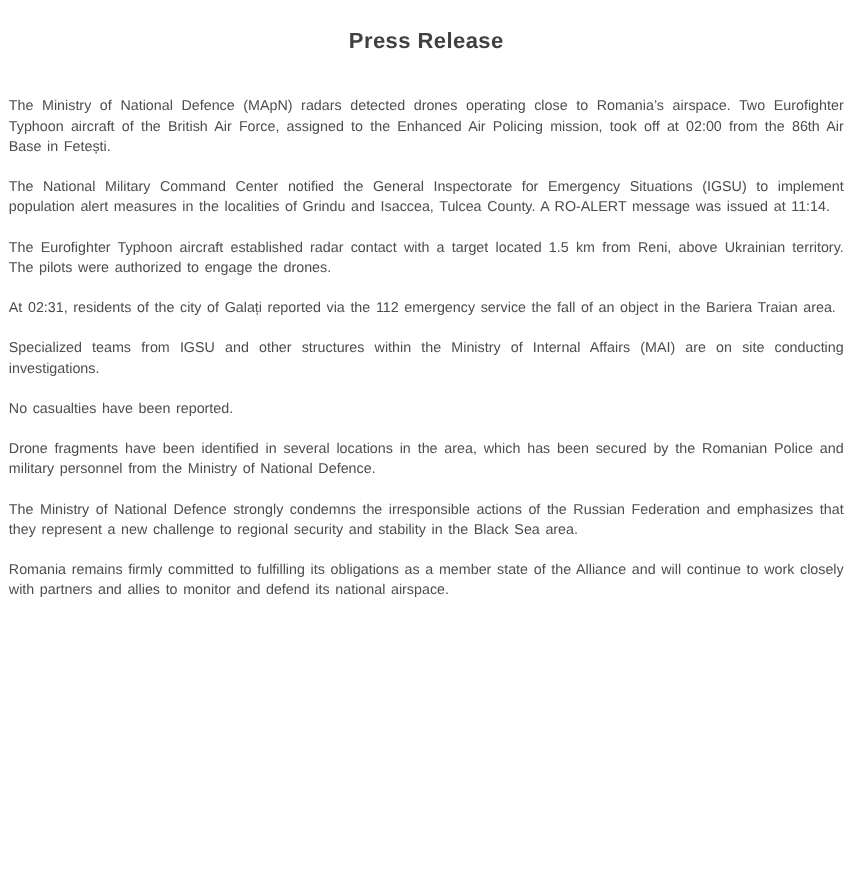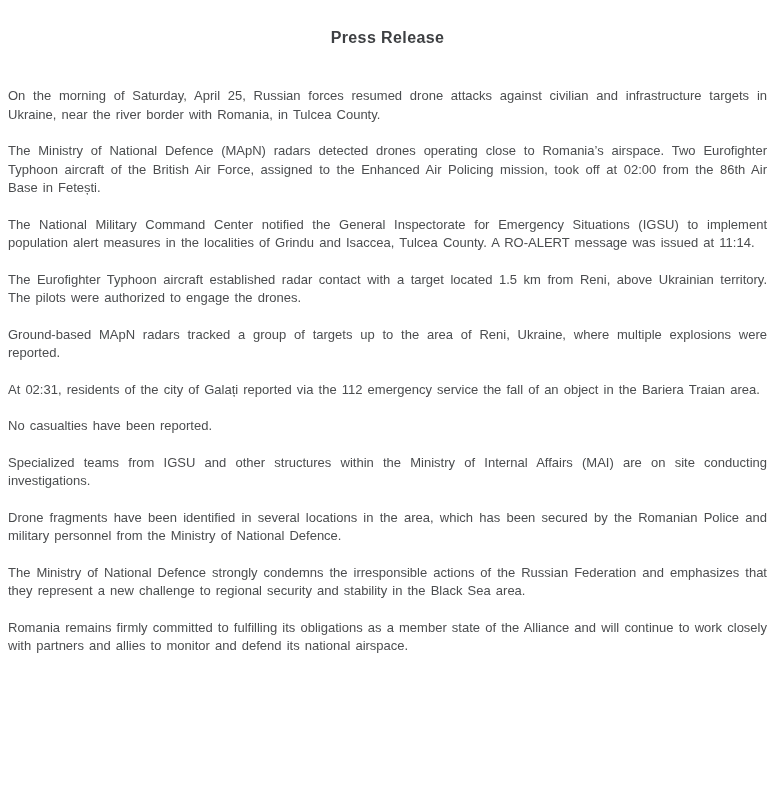--- a/index.html
+++ b/index.html
@@ -13,21 +13,21 @@
     overflow: hidden;
     font-family: "Liberation Sans", "DejaVu Sans", sans-serif;
   }
   .page {
     padding: 0 8px;
     box-sizing: border-box;
     width: 775px;
   }
   .doc-title {
     text-align: center;
-    font-size: 16px;
+    font-size: 20px;
     font-weight: 600;
     color: #3e4043;
     letter-spacing: 0.4px;
     margin: 26px 0 37px 0;
     line-height: 24px;
   }
   .doc-body p {
     text-align: justify;
     font-size: 13px;
     line-height: 18.5px;
@@ -39,25 +39,23 @@
     margin-bottom: 0;
   }
 </style>
 </head>
 <body>
 
 <main class="page">
   <h1 class="doc-title">Press Release</h1>
 
   <div class="doc-body">
-    <p>On the morning of Saturday, April 25, Russian forces resumed drone attacks against civilian and infrastructure targets in Ukraine, near the river border with Romania, in Tulcea County.</p>
     <p>The Ministry of National Defence (MApN) radars detected drones operating close to Romania’s airspace. Two Eurofighter Typhoon aircraft of the British Air Force, assigned to the Enhanced Air Policing mission, took off at 02:00 from the 86th Air Base in Fetești.</p>
     <p>The National Military Command Center notified the General Inspectorate for Emergency Situations (IGSU) to implement population alert measures in the localities of Grindu and Isaccea, Tulcea County. A RO-ALERT message was issued at 11:14.</p>
     <p>The Eurofighter Typhoon aircraft established radar contact with a target located 1.5 km from Reni, above Ukrainian territory. The pilots were authorized to engage the drones.</p>
-    <p>Ground-based MApN radars tracked a group of targets up to the area of Reni, Ukraine, where multiple explosions were reported.</p>
     <p>At 02:31, residents of the city of Galați reported via the 112 emergency service the fall of an object in the Bariera Traian area.</p>
+    <p>Specialized teams from IGSU and other structures within the Ministry of Internal Affairs (MAI) are on site conducting investigations.</p>
     <p>No casualties have been reported.</p>
-    <p>Specialized teams from IGSU and other structures within the Ministry of Internal Affairs (MAI) are on site conducting investigations.</p>
     <p>Drone fragments have been identified in several locations in the area, which has been secured by the Romanian Police and military personnel from the Ministry of National Defence.</p>
     <p>The Ministry of National Defence strongly condemns the irresponsible actions of the Russian Federation and emphasizes that they represent a new challenge to regional security and stability in the Black Sea area.</p>
     <p>Romania remains firmly committed to fulfilling its obligations as a member state of the Alliance and will continue to work closely with partners and allies to monitor and defend its national airspace.</p>
   </div>
 </main>
 
 </body></html>

